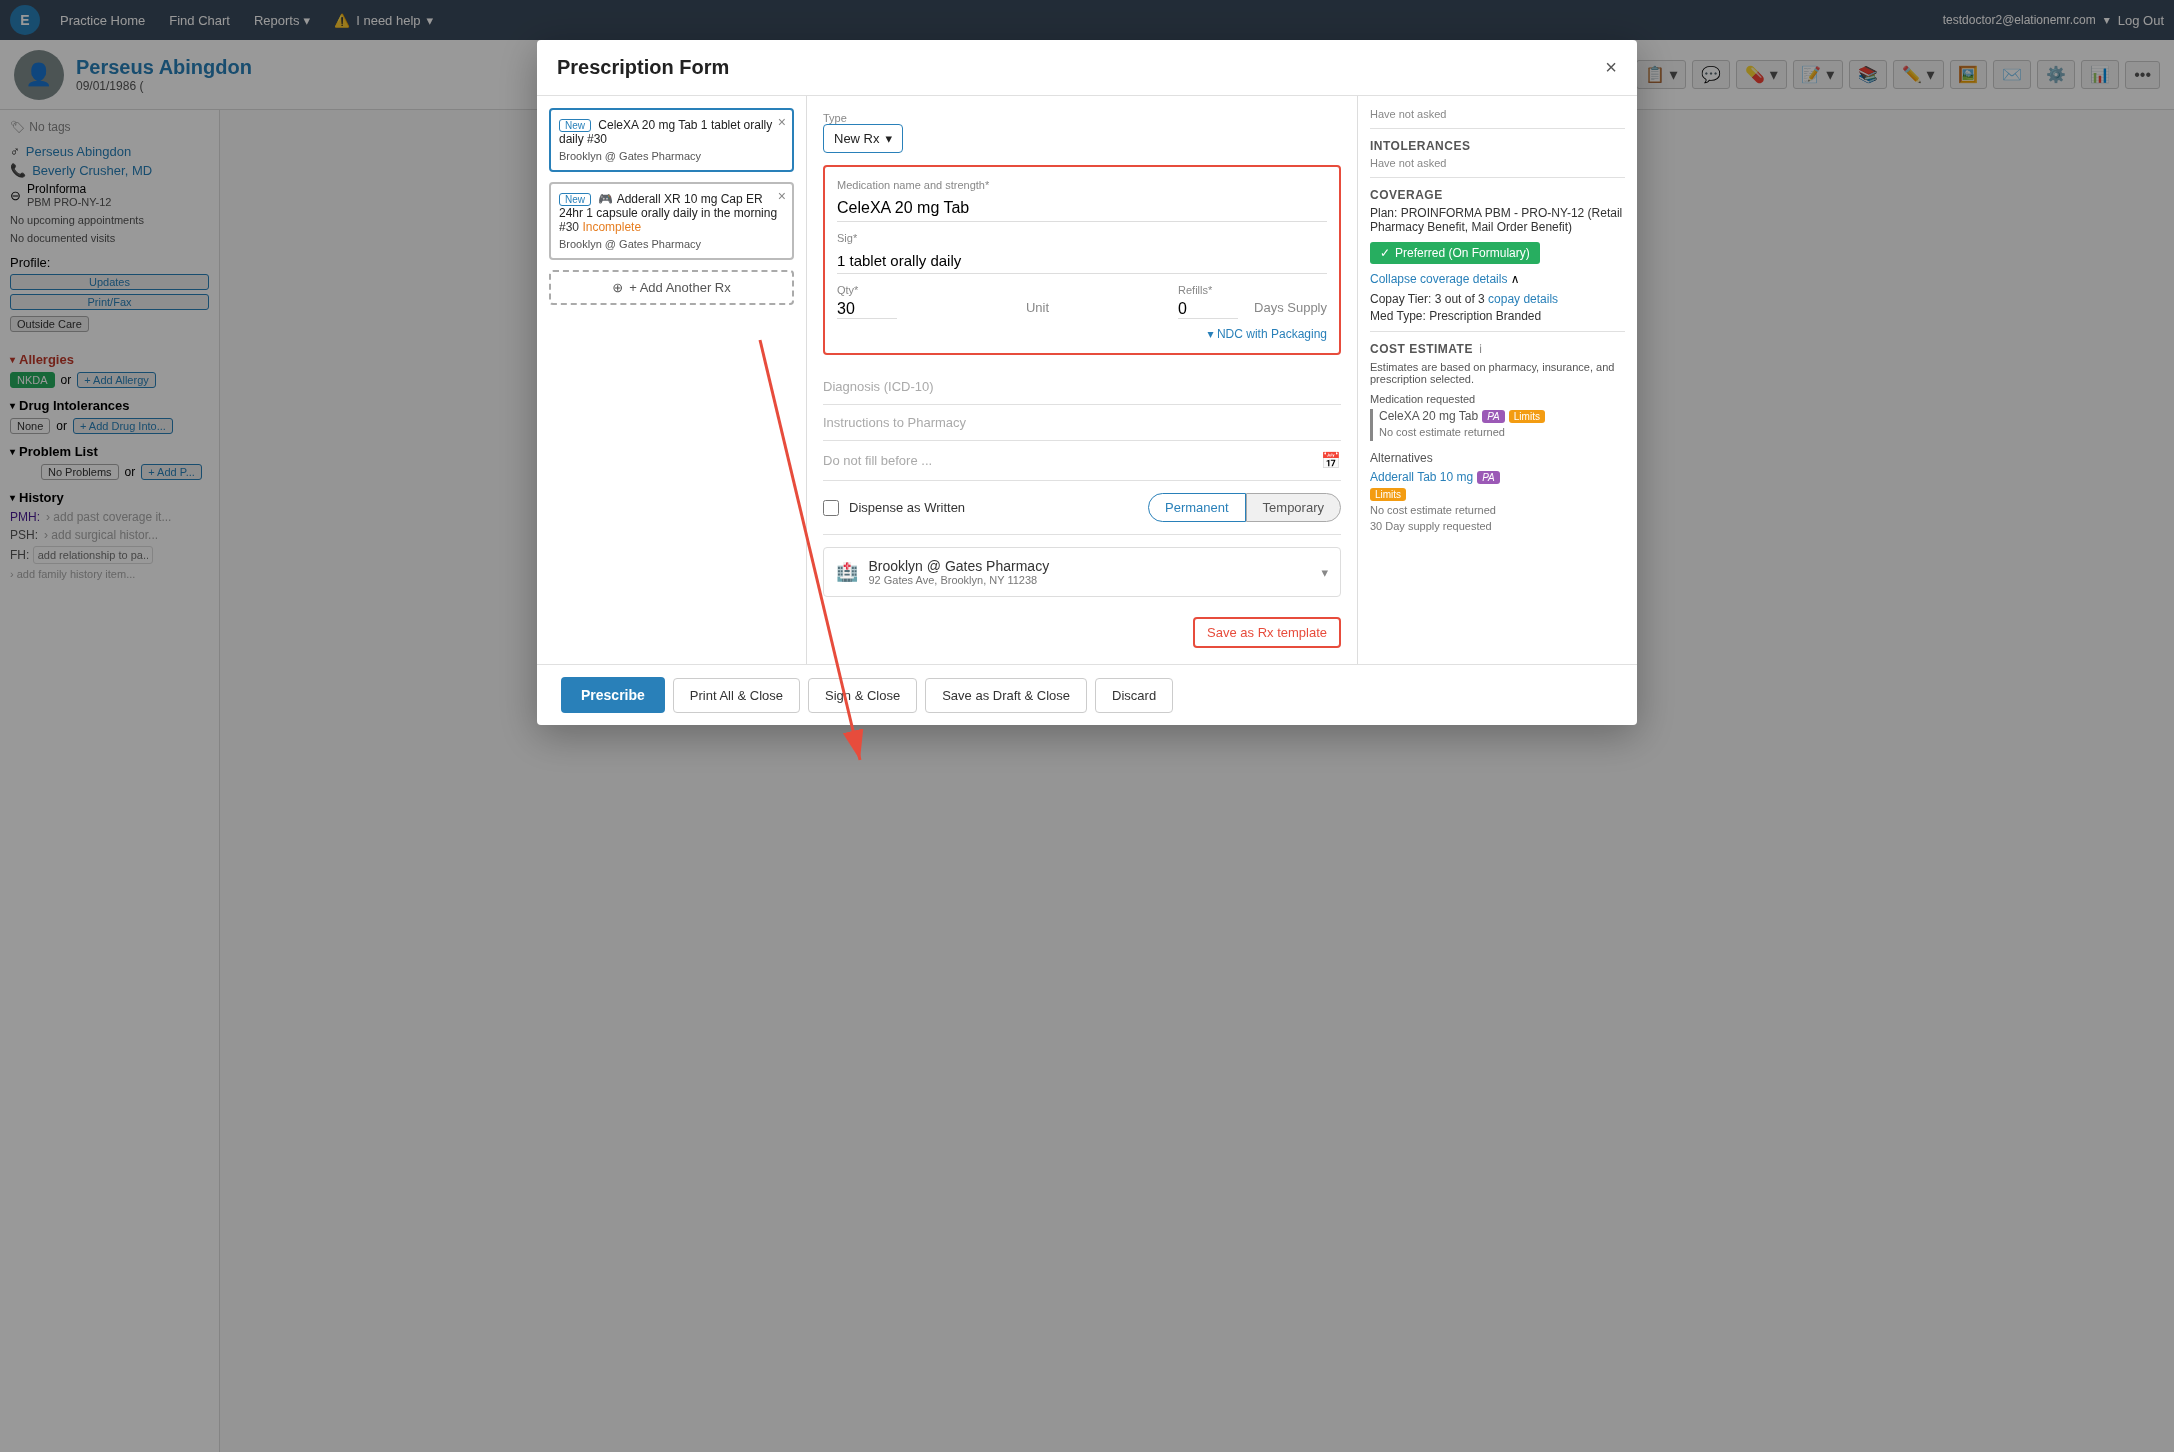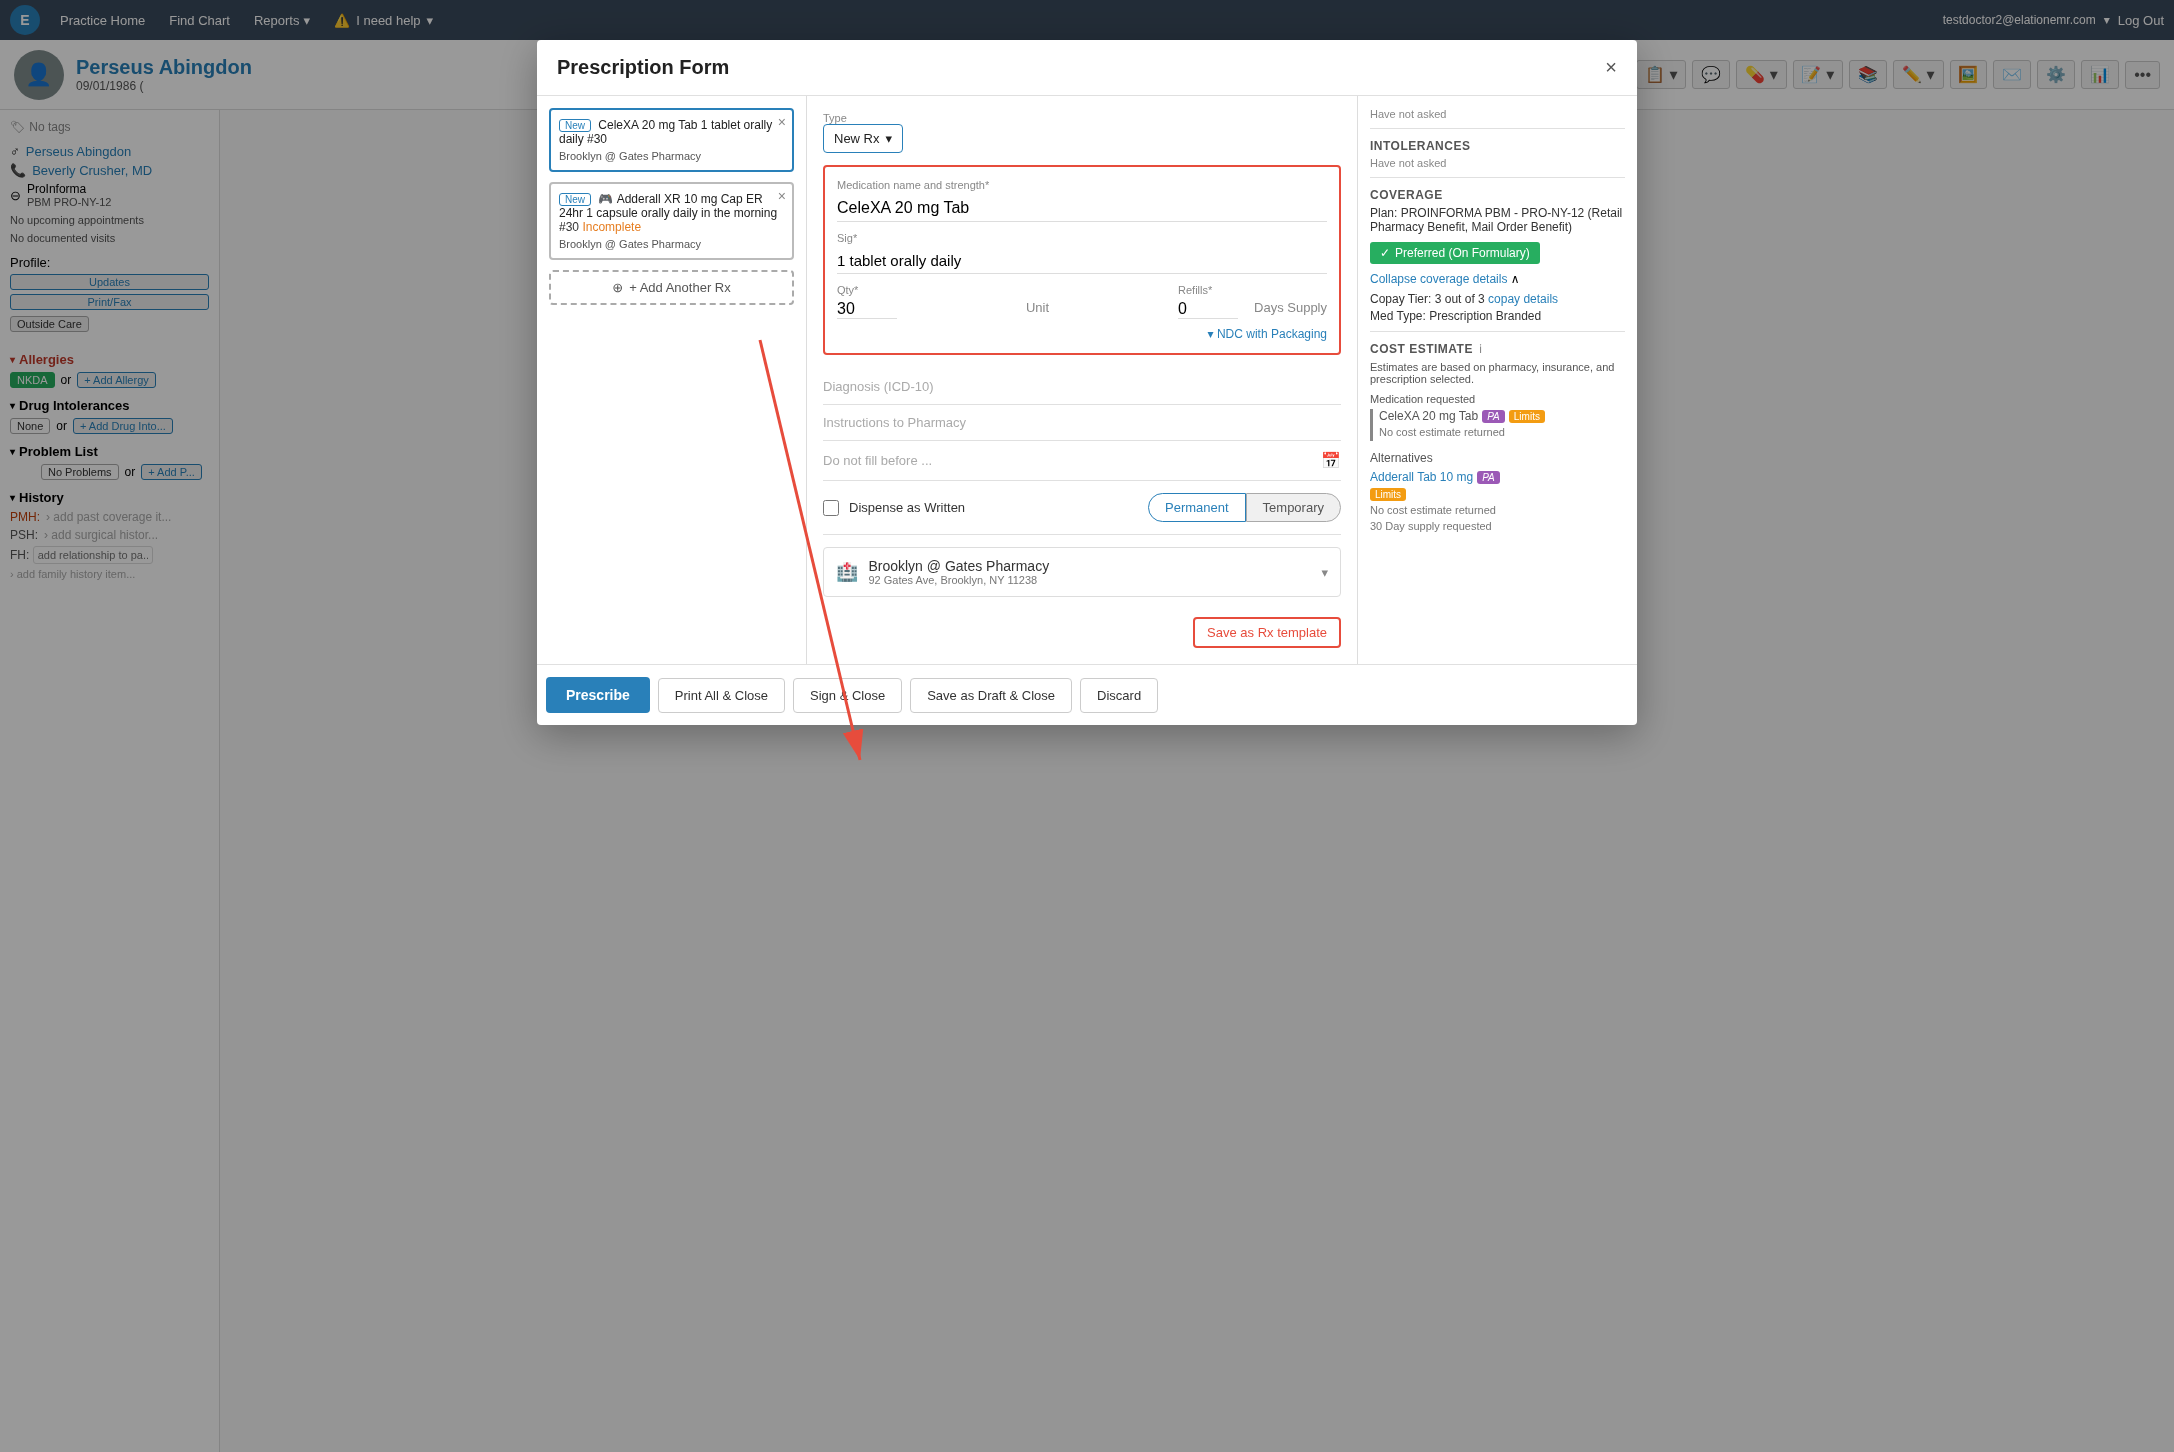--- a/index.html
+++ b/index.html
@@ -324,21 +324,21 @@
     .alternatives-title { font-size: 12px; color: #555; margin: 10px 0 5px; font-weight: 500; }
     .alt-med-name { color: #2980b9; font-size: 12px; font-weight: 500; }
     .supply-text { font-size: 11px; color: #777; margin-top: 4px; }
     .right-border-line {
       border-bottom: 1px solid #e0e0e0; margin: 8px 0;
     }
 
     
     .modal-footer {
       border-top: 1px solid #e0e0e0;
-      padding: 12px 9px;
+      padding: 12px 24px;
       display: flex;
       gap: 8px;
       align-items: flex-end;
     }
     .btn-prescribe {
       background: #2980b9; color: white; border: none; border-radius: 4px;
       padding: 10px 20px; font-size: 14px; font-weight: 600; cursor: pointer;
     }
     .btn-secondary {
       background: white; color: #333; border: 1px solid #ccc; border-radius: 4px;
@@ -453,21 +453,21 @@
       <span style="font-size:12px;">or</span>
       <button class="sidebar-badge" style="color:#2980b9;border-color:#2980b9;">+ Add P...</button>
     </div>
 
     <div class="sidebar-section-title">
       <span class="chevron">▾</span>
       <span>History</span>
     </div>
     <div style="margin-bottom:6px;">
       <div style="display:flex;gap:6px;font-size:12px;margin-bottom:4px;">
-        <span style="color:#c2410c;text-align:right;">PMH:</span>
+        <span style="color:#4c1d95;text-align:right;">PMH:</span>
         <span style="color:#aaa;">› add past coverage it...</span>
       </div>
       <div style="display:flex;gap:6px;font-size:12px;margin-bottom:4px;">
         <span style="color:#555;">PSH:</span>
         <span style="color:#aaa;">› add surgical histor...</span>
       </div>
       <div style="font-size:12px;margin-bottom:4px;">
         <span style="color:#555;">FH:</span>
         <input style="border: 1px solid rgb(221, 221, 221); border-radius: 3px; padding: 2px 4px; font-size: 11px; width: 120px;" placeholder="add relationship to pa...">
       </div>

